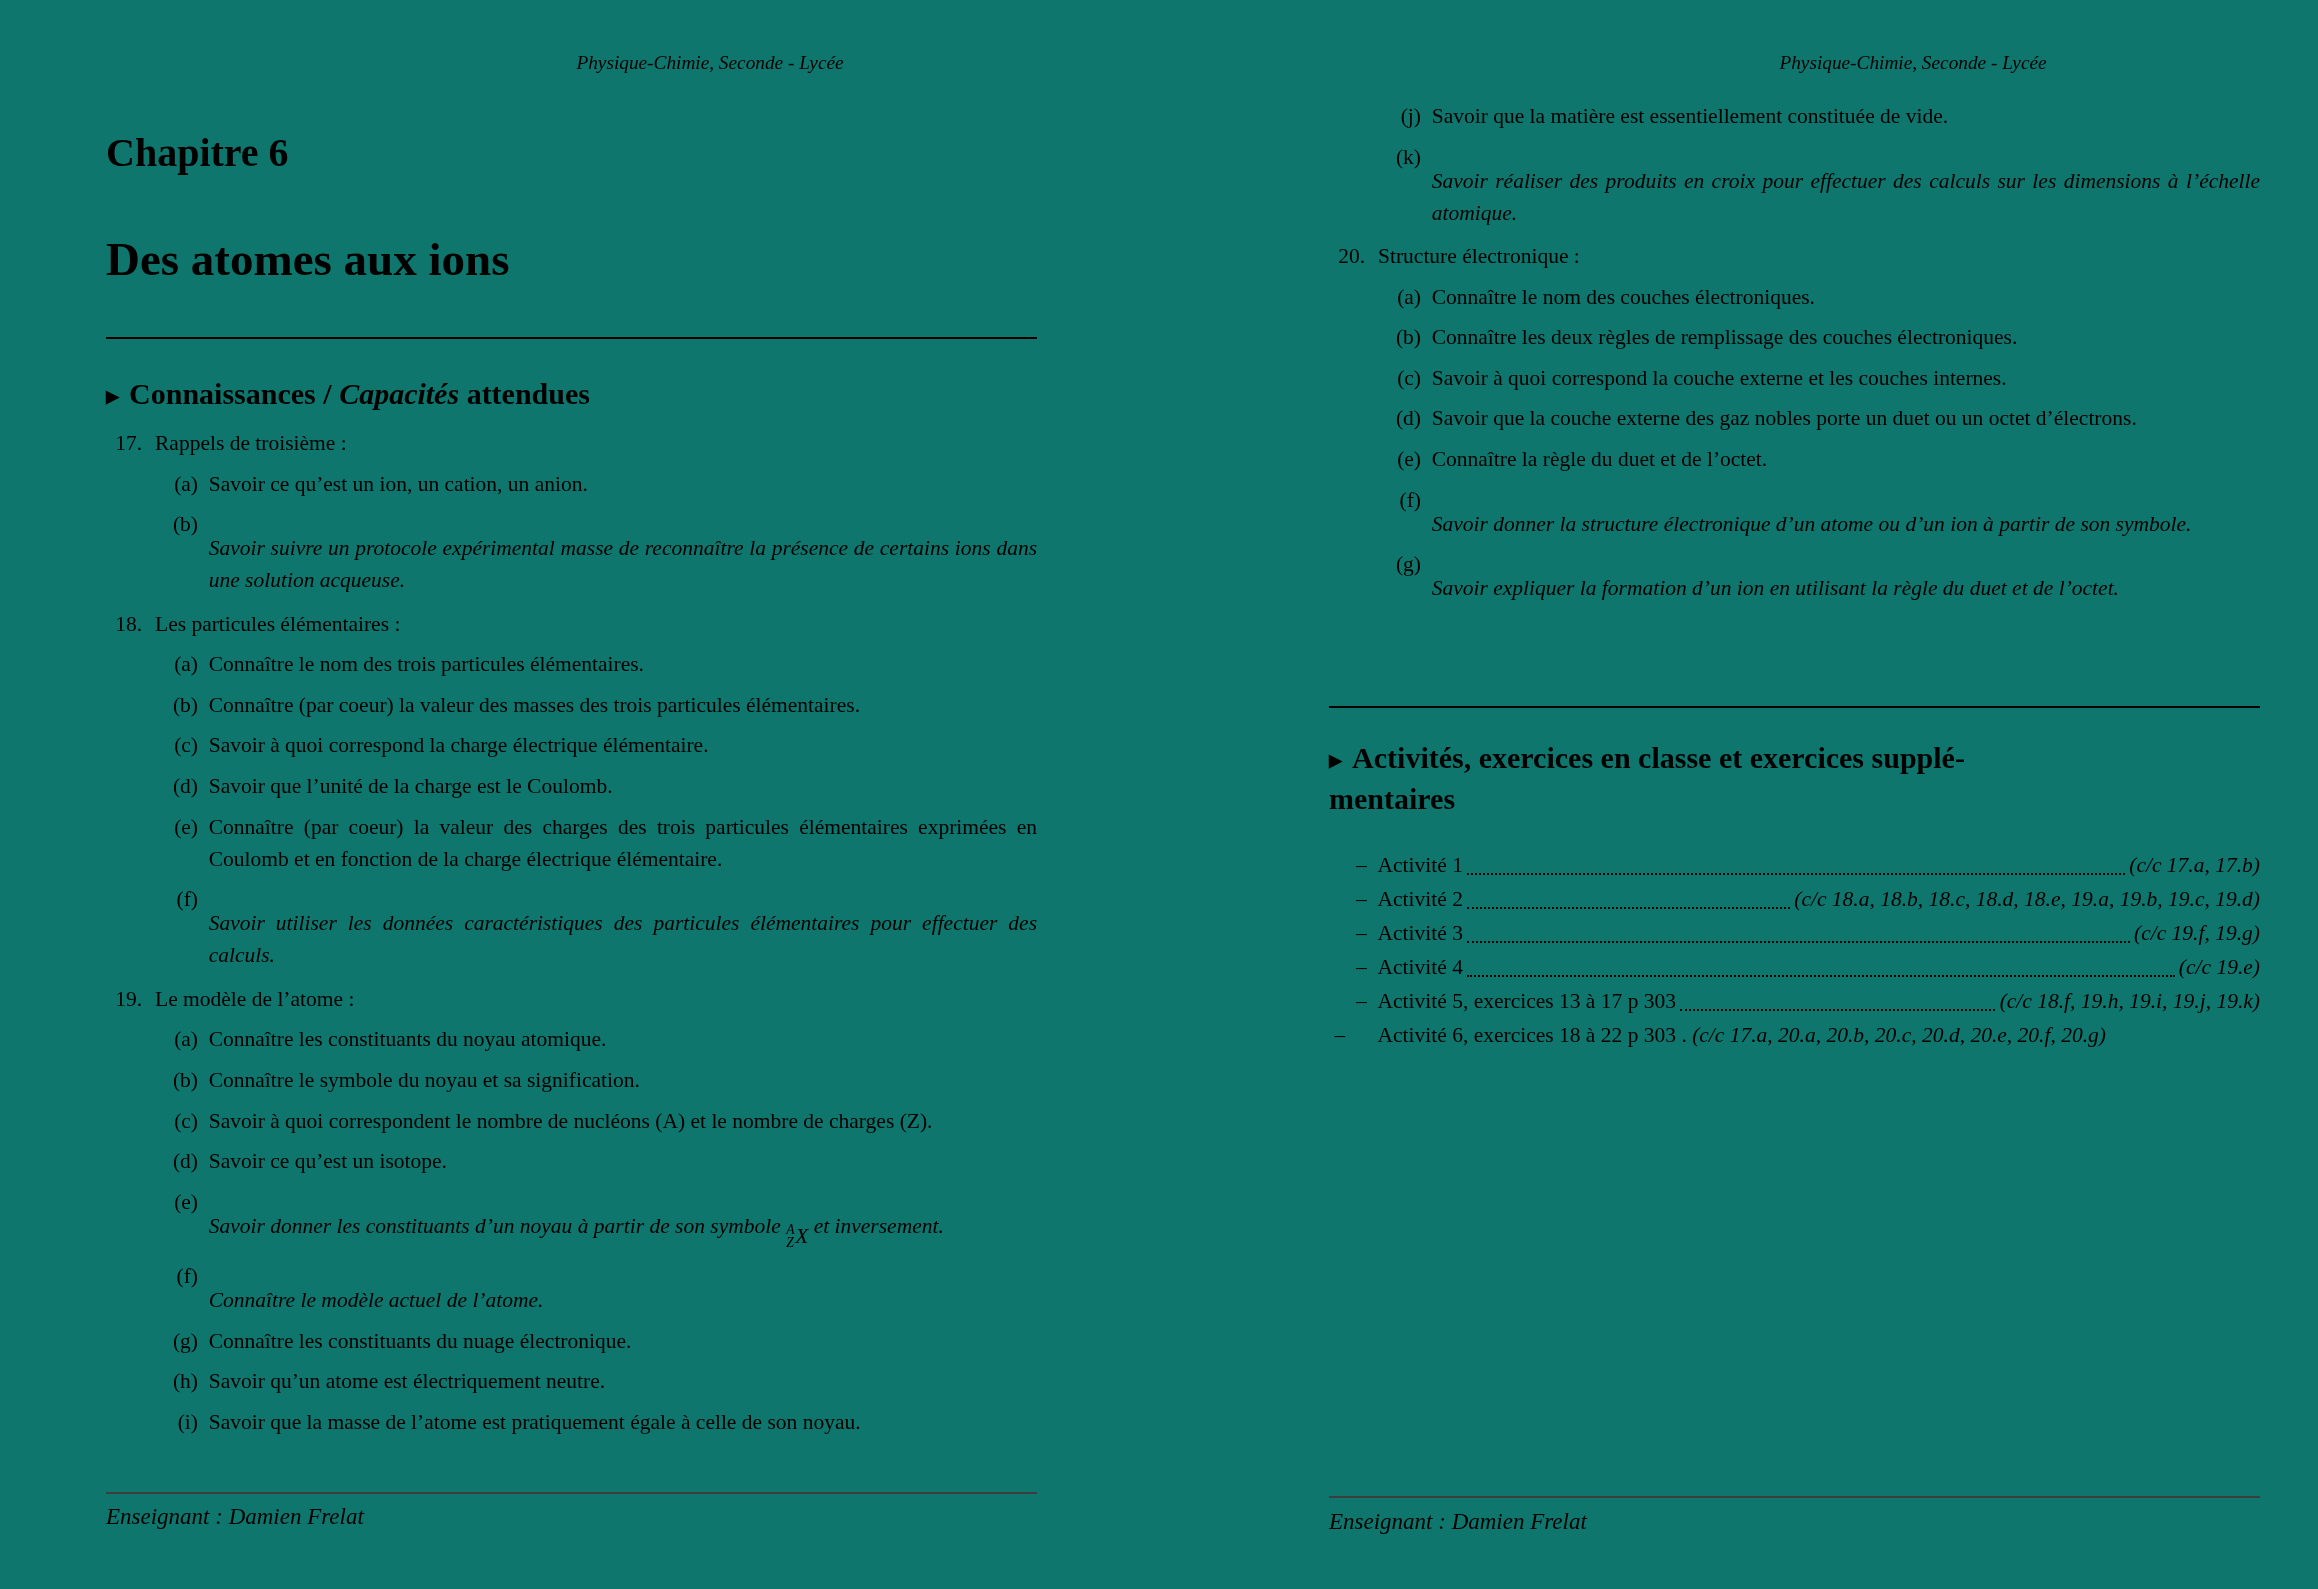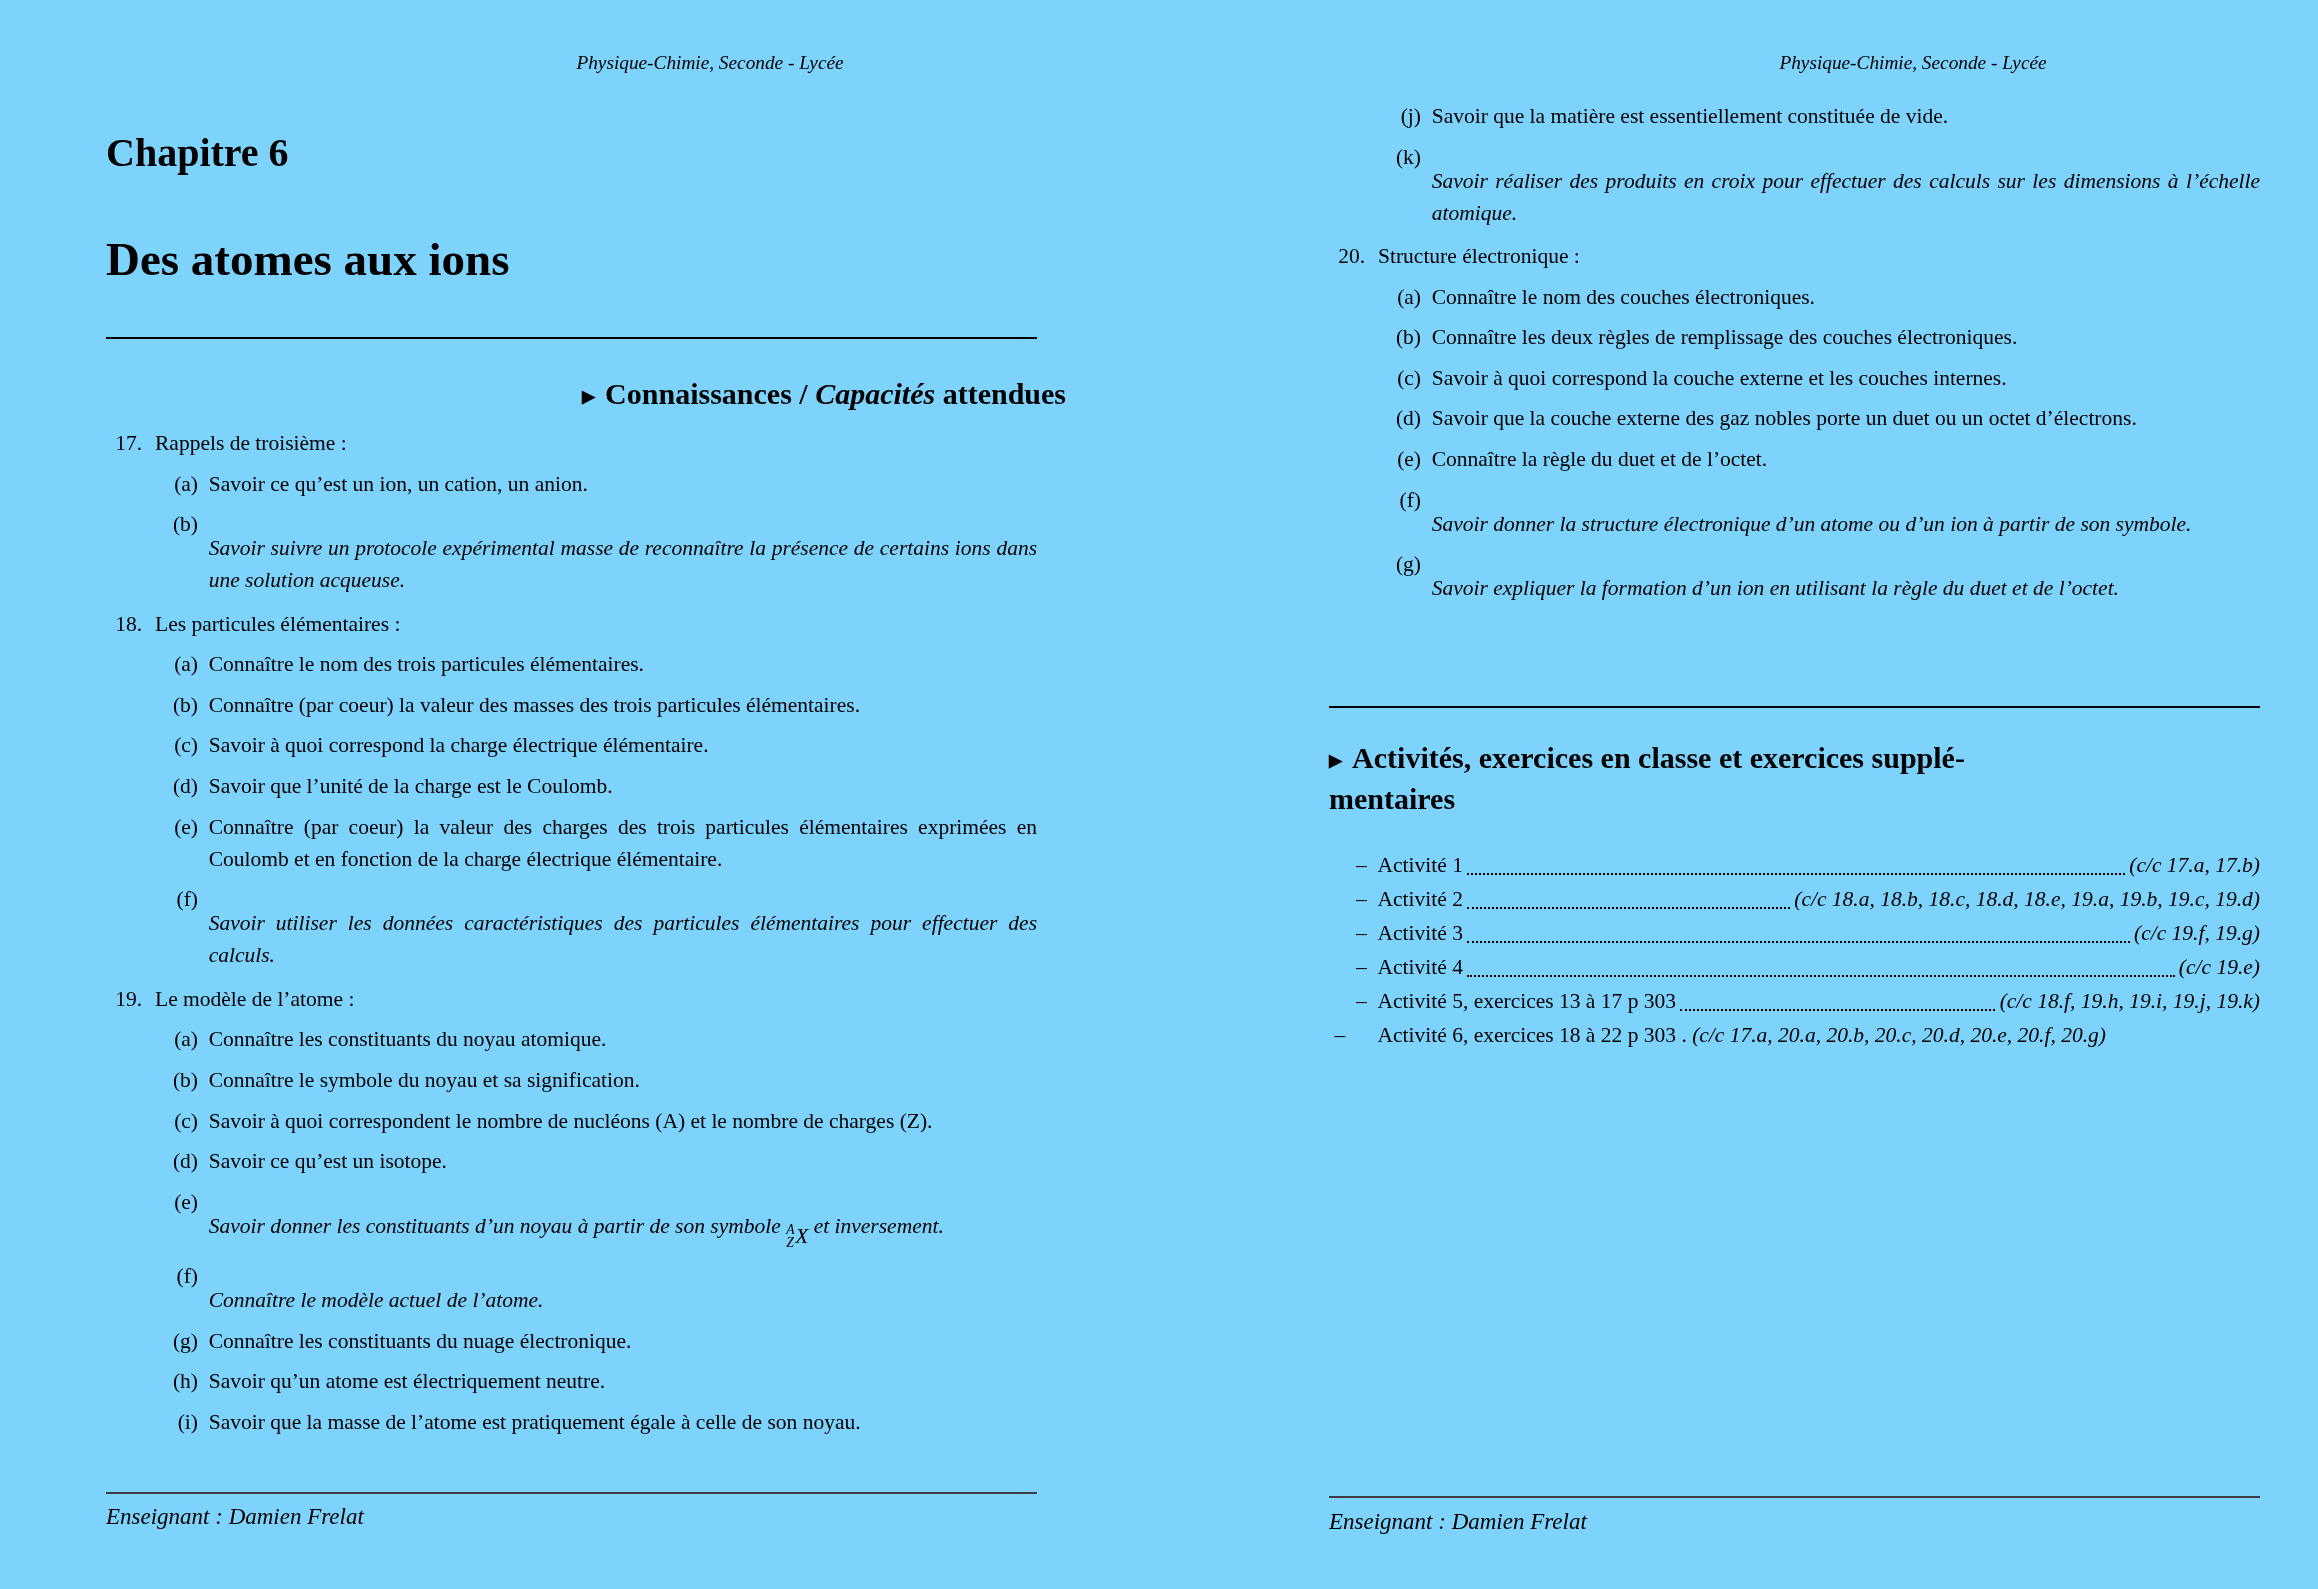--- a/index.html
+++ b/index.html
@@ -1,19 +1,19 @@
 <!DOCTYPE html>
 <html lang="fr" style="font-size:11.5px"><head>
 <meta charset="utf-8">
 <style>
   html,body{margin:0;padding:0;background:#ffffff;}
   .spread{
     position:relative;
     width:2319px;height:1590px;
-    background:#7dd3fc;
+    background:#0f766e;
     color:#000;
     font-family:"Liberation Serif", serif;
     overflow:hidden;
   }
   .page{position:absolute;top:0;width:1159px;height:1590px;}
   .page.left{left:0;}
   .page.right{left:1159px;}
 
   .running-head{
     position:absolute;top:52px;width:502px;
@@ -108,21 +108,21 @@
 
   <section class="page left">
     <div class="running-head">Physique-Chimie, Seconde - Lycée</div>
 
     <div class="chapter-kicker">Chapitre 6</div>
 
     <h1 class="chapter-title" style="margin:0;">Des atomes aux ions</h1>
 
     <div class="rule title-rule"></div>
 
-    <h2 class="section-heading" style="margin:0;text-align:right;">
+    <h2 class="section-heading" style="margin:0;">
       <span class="tri">▶</span><span>Connaissances / </span><span class="hd-it">Capacités</span><span> attendues</span>
     </h2>
 
     <div class="kc-list" id="left-list">
         <div class="kc-item">
           <div class="item-head">
             <span class="item-num">17.</span>
             <span class="item-title-sp">Rappels de troisième :</span>
           </div>
           <div class="sub">

